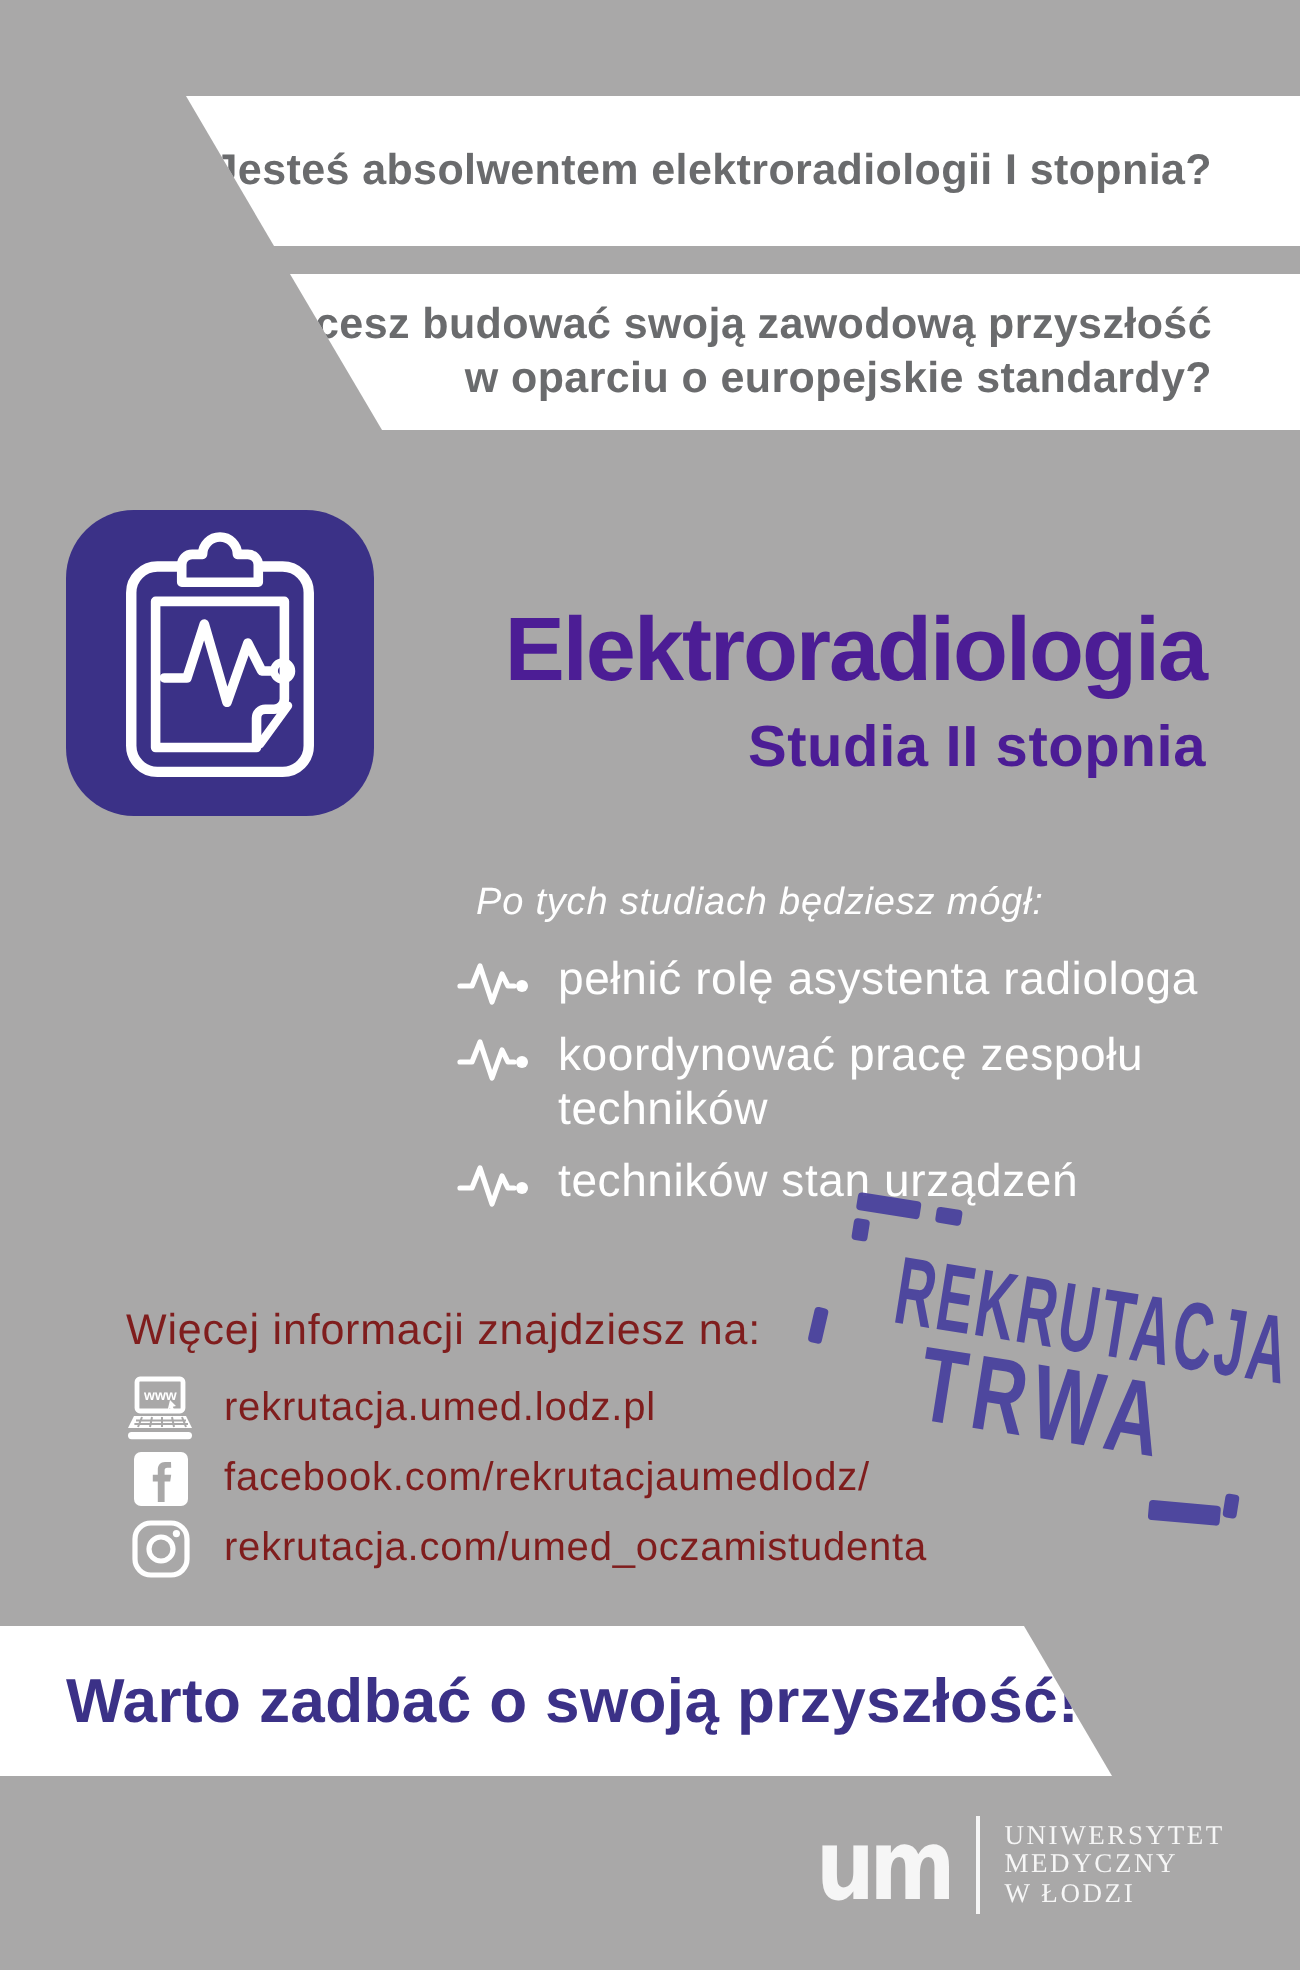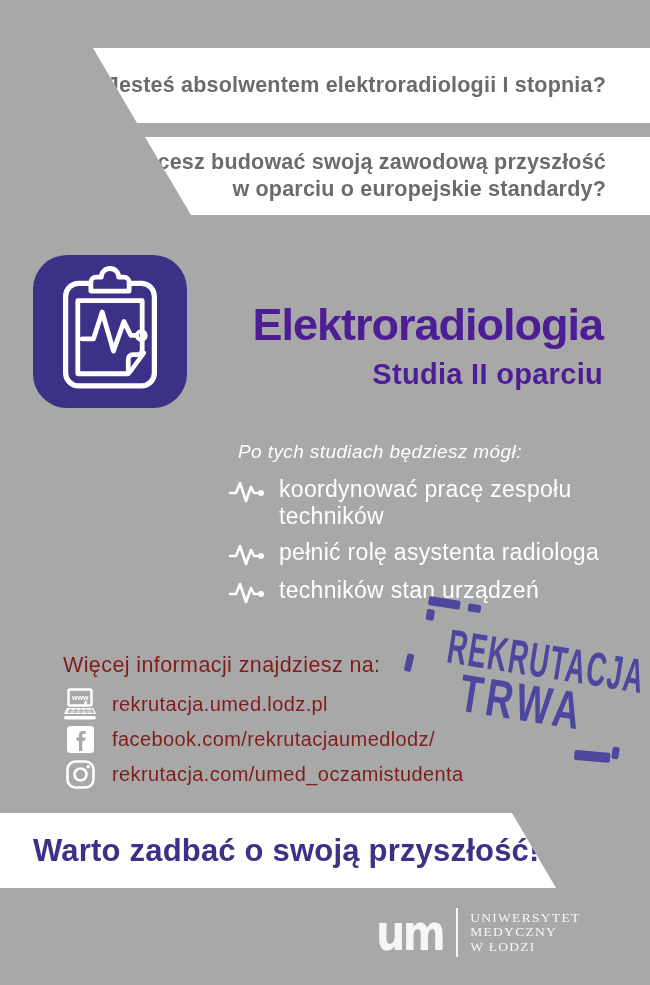--- a/index.html
+++ b/index.html
@@ -65,21 +65,21 @@
   .mark-br{right:24px;bottom:2px;width:36px;height:10px;transform:rotate(-4deg);}
   .mark-br2{right:16px;bottom:8px;width:7px;height:12px;}
   
   .banner-slogan{
     top:813px;height:75px;
     clip-path:polygon(0 0,512px 0,556px 75px,0 75px);
     display:flex;align-items:center;padding-left:33px;
   }
   .slogan-text{color:#3b3187;font-weight:bold;font-size:31px;letter-spacing:.2px;white-space:nowrap;}
   
-  .footer-logo{position:absolute;left:376px;top:908px;display:flex;align-items:center;color:#f6f6f6;}
+  .footer-logo{position:absolute;left:408px;top:908px;display:flex;align-items:center;color:#f6f6f6;}
   .um-mark{
     font-family:"DejaVu Sans",sans-serif;font-weight:bold;font-size:48px;line-height:44px;
     letter-spacing:-3px;transform:scale(.86,1.02);transform-origin:left center;
   }
   .logo-divider{width:2px;height:49px;background:#f6f6f6;margin:0 12px 0 2px;}
   .uni-name{font-family:"Liberation Serif",serif;font-size:13.5px;line-height:14.5px;letter-spacing:1.3px;}
 </style>
 </head>
 <body>
 
@@ -100,40 +100,40 @@
       <path d="M55,33 v-10 a6,6 0 0 1 6,-6 h6 a9.5,9.5 0 0 1 20,0 h6 a6,6 0 0 1 6,6 v10 z" fill="#3b3187" stroke="#ffffff" stroke-width="5.5" stroke-linejoin="round"></path>
       <path d="M40,44 H114 V100 a6,6 0 0 1 -6,6 h-5 a5,5 0 0 0 -5,5 v17 H40 Z" stroke="#ffffff" stroke-width="5.5" stroke-linejoin="round"></path>
       <path d="M116,104 L100,126" stroke="#ffffff" stroke-width="5" stroke-linecap="round"></path>
       <path d="M45,88 H58 L68,57 L81,102 L93,68 L101,84 H106" stroke="#ffffff" stroke-width="5.5" stroke-linecap="round" stroke-linejoin="round"></path>
       <circle cx="113" cy="84" r="5" stroke="#ffffff" stroke-width="4.5"></circle>
     </svg>
   </div>
 
   <div class="title-block">
     <div class="program-title">Elektroradiologia</div>
-    <div class="program-subtitle">Studia II oparciu</div>
+    <div class="program-subtitle">Studia II stopnia</div>
   </div>
 
   <div class="benefits">
     <p class="benefits-intro">Po tych studiach będziesz mógł:</p>
+
+    <div class="benefit-item">
+      <svg class="bullet" viewBox="0 0 40 26" fill="none">
+        <path d="M2,14 H8 L12,4 L18,22 L23,8 L26,14 H29" stroke="#ffffff" stroke-width="2.6" stroke-linecap="round" stroke-linejoin="round"></path>
+        <circle cx="33" cy="14" r="3" fill="#ffffff"></circle>
+      </svg>
+      <span class="benefit-text nowrap">pełnić rolę asystenta radiologa</span>
+    </div>
 
     <div class="benefit-item">
       <svg class="bullet" viewBox="0 0 40 26" fill="none">
         <path d="M2,14 H8 L12,4 L18,22 L23,8 L26,14 H29" stroke="#ffffff" stroke-width="2.6" stroke-linecap="round" stroke-linejoin="round"></path>
         <circle cx="33" cy="14" r="3" fill="#ffffff"></circle>
       </svg>
       <span class="benefit-text wrap2">koordynować pracę zespołu techników</span>
-    </div>
-
-    <div class="benefit-item">
-      <svg class="bullet" viewBox="0 0 40 26" fill="none">
-        <path d="M2,14 H8 L12,4 L18,22 L23,8 L26,14 H29" stroke="#ffffff" stroke-width="2.6" stroke-linecap="round" stroke-linejoin="round"></path>
-        <circle cx="33" cy="14" r="3" fill="#ffffff"></circle>
-      </svg>
-      <span class="benefit-text nowrap">pełnić rolę asystenta radiologa</span>
     </div>
 
     <div class="benefit-item">
       <svg class="bullet" viewBox="0 0 40 26" fill="none">
         <path d="M2,14 H8 L12,4 L18,22 L23,8 L26,14 H29" stroke="#ffffff" stroke-width="2.6" stroke-linecap="round" stroke-linejoin="round"></path>
         <circle cx="33" cy="14" r="3" fill="#ffffff"></circle>
       </svg>
       <span class="benefit-text nowrap">techników stan urządzeń</span>
     </div>
   </div>

